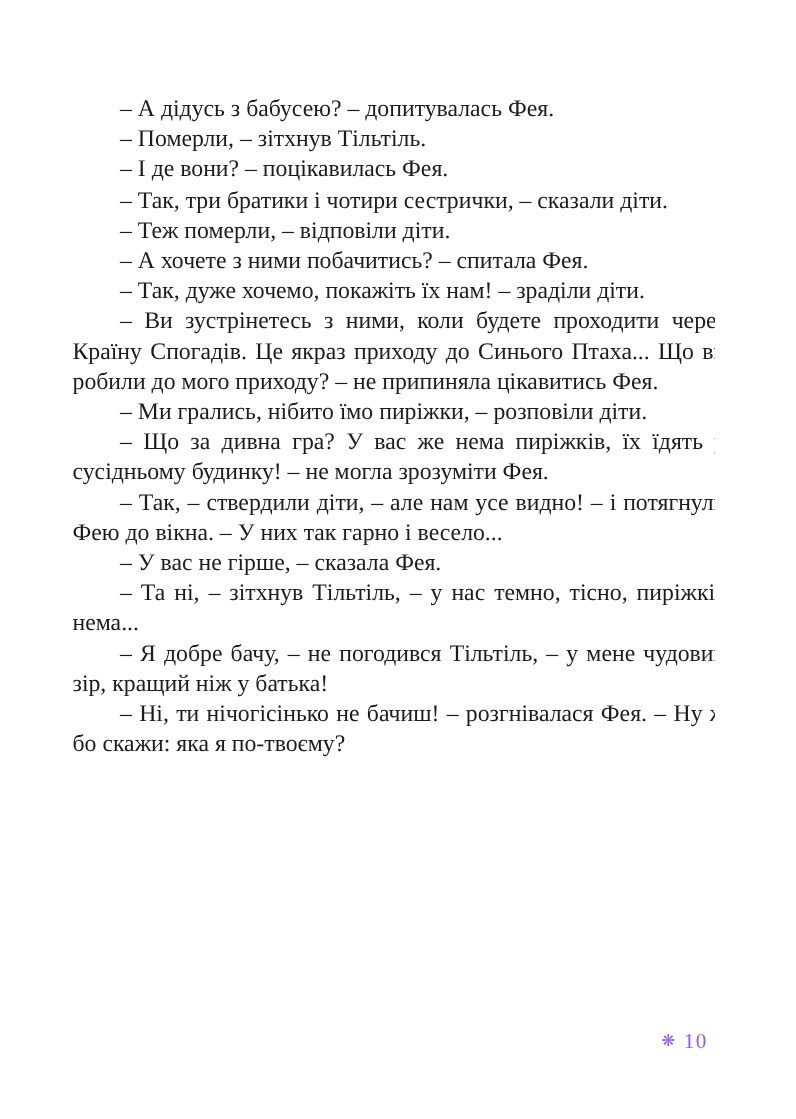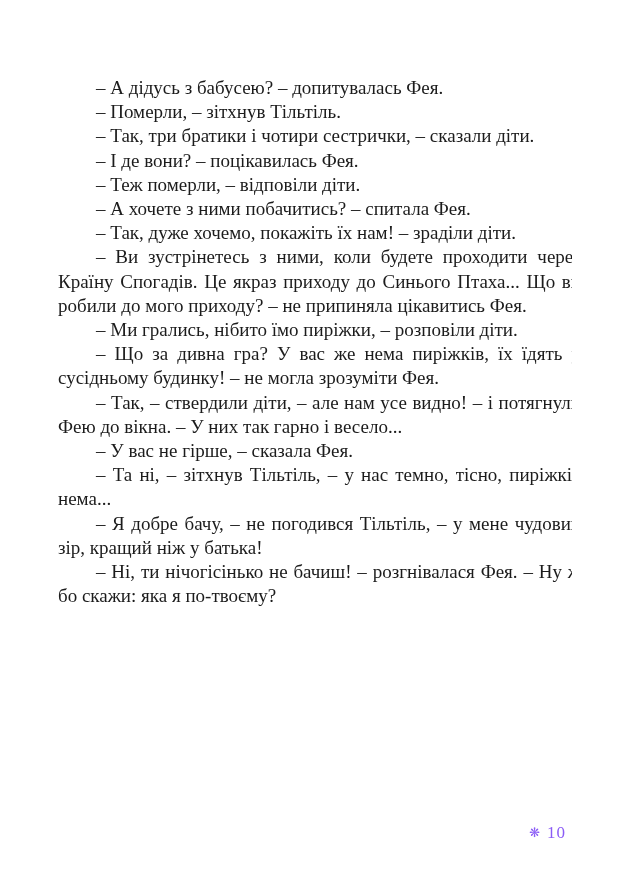--- a/index.html
+++ b/index.html
@@ -54,22 +54,22 @@
   }
 </style>
 </head>
 <body>
 
 <div class="book-page">
 
   <div class="text-block">
     <p>– А дідусь з бабусею? – допитувалась Фея.</p>
     <p>– Померли, – зітхнув Тільтіль.</p>
+    <p>– І де вони? – поцікавилась Фея.</p>
     <p>– Так, три братики і чотири сестрички, – сказали діти.</p>
-    <p>– І де вони? – поцікавилась Фея.</p>
     <p>– Теж померли, – відповіли діти.</p>
     <p>– А хочете з ними побачитись? – спитала Фея.</p>
     <p>– Так, дуже хочемо, покажіть їх нам! – зраділи діти.</p>
     <p>– Ви зустрінетесь з ними, коли будете проходити через Країну Спогадів. Це якраз приходу до Синього Птаха... Що ви робили до мого приходу? – не припиняла цікавитись Фея.</p>
     <p>– Ми грались, нібито їмо пиріжки, – розповіли діти.</p>
     <p>– Що за дивна гра? У вас же нема пиріжків, їх їдять у сусідньому будинку! – не могла зрозуміти Фея.</p>
     <p>– Так, – ствердили діти, – але нам усе видно! – і по­тягнули Фею до вікна. – У них так гарно і весело...</p>
     <p>– У вас не гірше, – сказала Фея.</p>
     <p>– Та ні, – зітхнув Тільтіль, – у нас темно, тісно, пи­ріжків нема...</p>
     <p>– Я добре бачу, – не погодився Тільтіль, – у мене чу­довий зір, кращий ніж у батька!</p>

